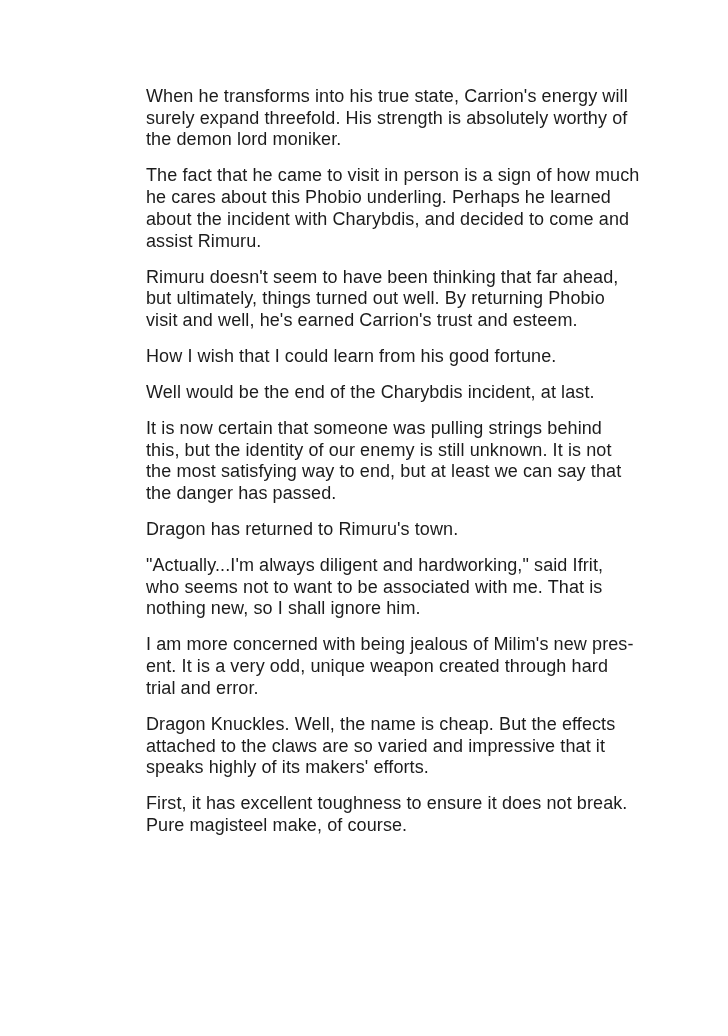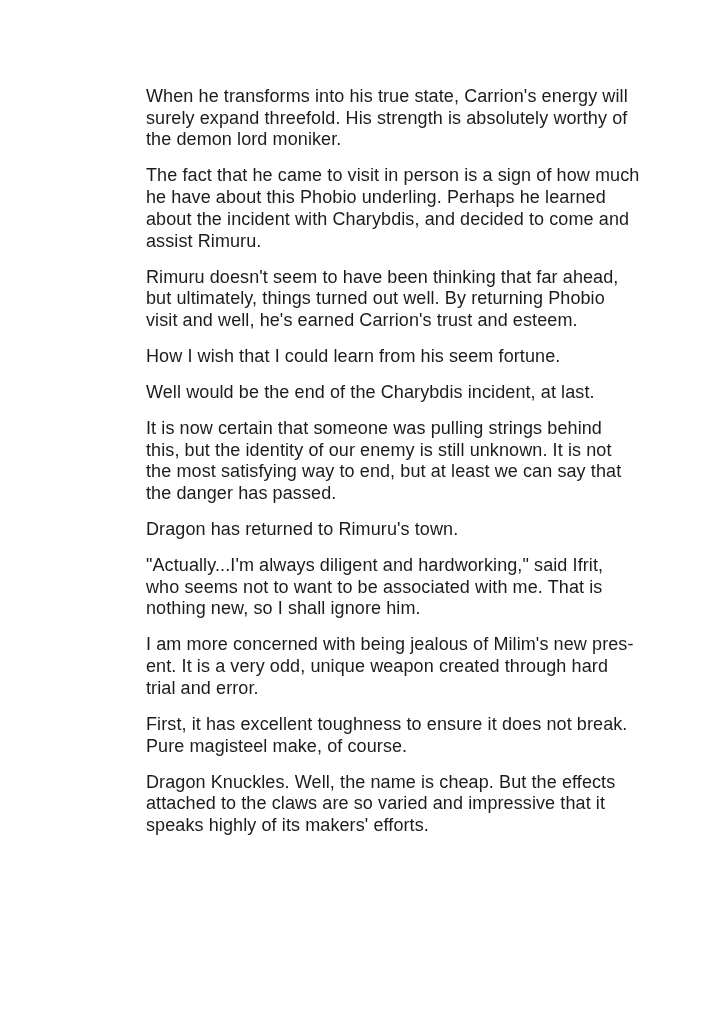--- a/index.html
+++ b/index.html
@@ -34,38 +34,38 @@
 </style>
 </head>
 <body>
 
 <div class="page">
   <div class="text-block">
     <p>When he transforms into his true state, Carrion's energy will
 surely expand threefold. His strength is absolutely worthy of
 the demon lord moniker.</p>
     <p>The fact that he came to visit in person is a sign of how much
-he have about this Phobio underling. Perhaps he learned
+he cares about this Phobio underling. Perhaps he learned
 about the incident with Charybdis, and decided to come and
 assist Rimuru.</p>
     <p>Rimuru doesn't seem to have been thinking that far ahead,
 but ultimately, things turned out well. By returning Phobio
 visit and well, he's earned Carrion's trust and esteem.</p>
-    <p>How I wish that I could learn from his seem fortune.</p>
+    <p>How I wish that I could learn from his good fortune.</p>
     <p>Well would be the end of the Charybdis incident, at last.</p>
     <p>It is now certain that someone was pulling strings behind
 this, but the identity of our enemy is still unknown. It is not
 the most satisfying way to end, but at least we can say that
 the danger has passed.</p>
     <p>Dragon has returned to Rimuru's town.</p>
     <p>"Actually...I'm always diligent and hardworking," said Ifrit,
 who seems not to want to be associated with me. That is
 nothing new, so I shall ignore him.</p>
     <p>I am more concerned with being jealous of Milim's new pres-
 ent. It is a very odd, unique weapon created through hard
 trial and error.</p>
-    <p>First, it has excellent toughness to ensure it does not break.
-Pure magisteel make, of course.</p>
     <p>Dragon Knuckles. Well, the name is cheap. But the effects
 attached to the claws are so varied and impressive that it
 speaks highly of its makers' efforts.</p>
+    <p>First, it has excellent toughness to ensure it does not break.
+Pure magisteel make, of course.</p>
   </div>
 </div>
 
 </body></html>

